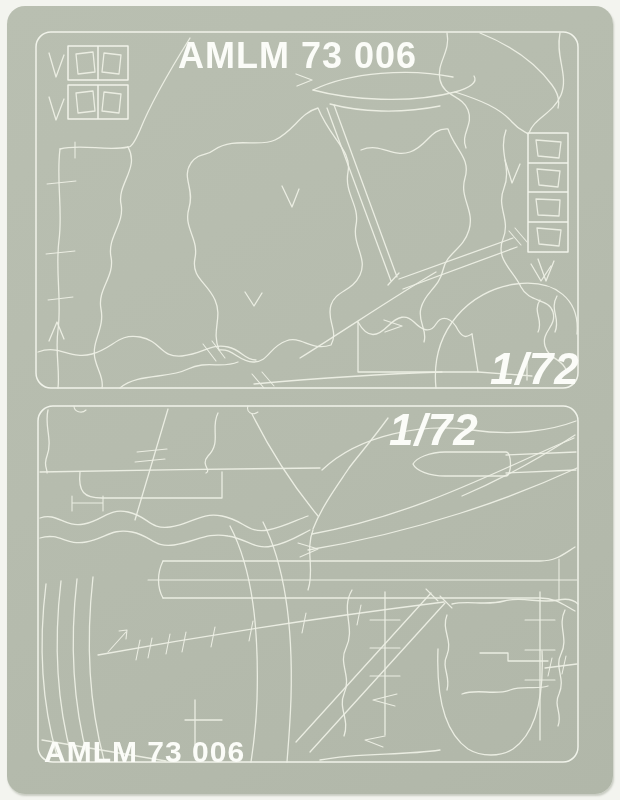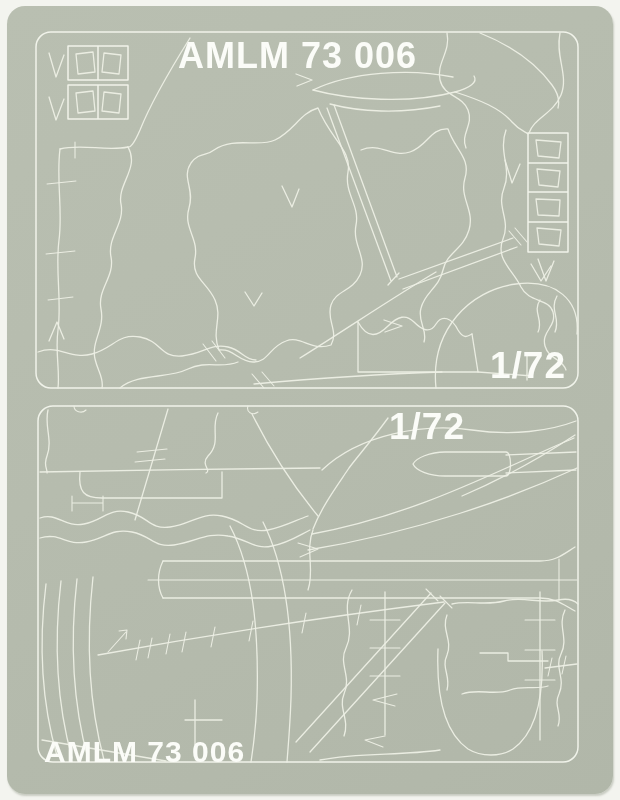--- a/index.html
+++ b/index.html
@@ -20,21 +20,21 @@
   }
   svg.cuts{position:absolute;left:0;top:0;}
   svg.cuts path, svg.cuts rect, svg.cuts line{
     fill:none;stroke:var(--line);stroke-width:1.3;
     stroke-linecap:round;stroke-linejoin:round;opacity:.95;
   }
   svg.cuts .bright{stroke:var(--bright);stroke-width:1.5;}
   svg.cuts .thin{stroke-width:1.1;}
   .label{position:absolute;color:var(--text);font-weight:bold;white-space:nowrap;line-height:1;}
   .hdr{left:178px;top:38px;font-size:36px;letter-spacing:1px;}
-  .scale{font-size:37px;letter-spacing:1px;}
+  .scale{font-size:44px;font-style:italic;letter-spacing:1px;}
   .scale-top{left:490px;top:347px;}
   .scale-bot{left:389px;top:408px;}
   .ftr{left:44px;top:737px;font-size:30px;letter-spacing:1px;}
 </style>
 </head>
 <body>
 
 <div class="page">
   <div class="sheet"></div>
 

